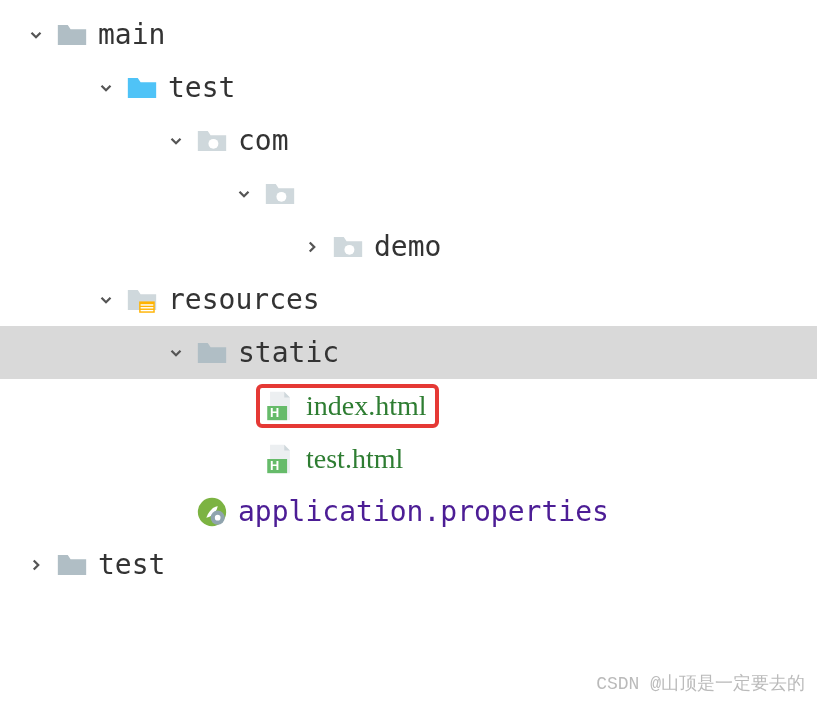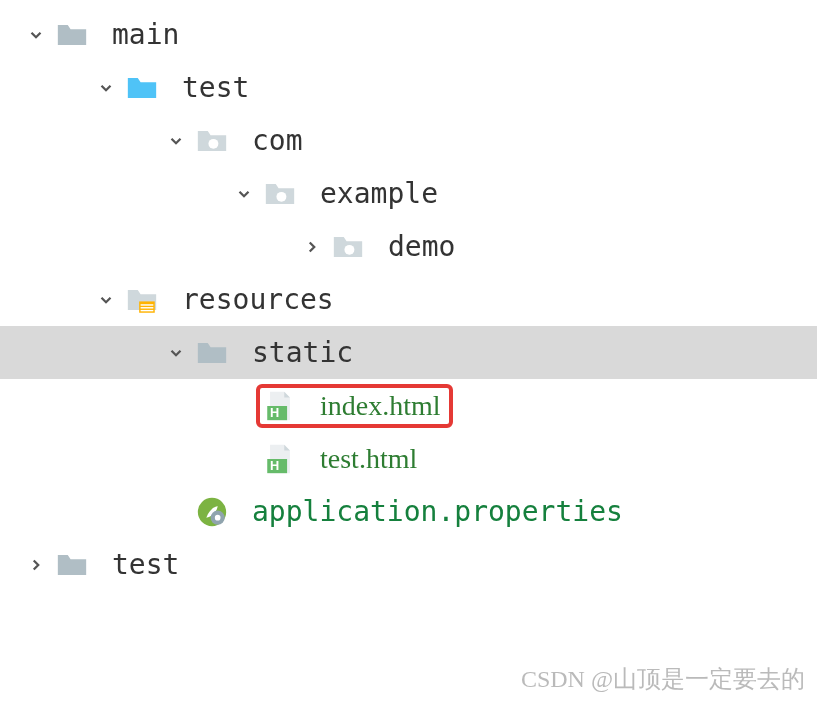--- a/index.html
+++ b/index.html
@@ -51,44 +51,43 @@
     .icon {
       width: 40px;
       display: inline-flex;
       align-items: center;
       justify-content: center;
       flex-shrink: 0;
       margin-right: 6px;
     }
     .label {
       color: #333333;
-      margin-left: 14px;
     }
     .label.orange {
-      color: #15803d;
+      color: #4c1d95;
     }
     .label.green {
       color: #2e7d32;
       font-family: Liberation Serif, serif;
     }
     .highlight-box {
       border: 4px solid #e53935;
       border-radius: 6px;
       padding: 1px 8px 1px 0;
       display: inline-flex;
       align-items: center;
       margin-left: -4px;
     }
     .watermark {
       position: absolute;
       bottom: 10px;
       right: 12px;
-      font-size: 24px;
+      font-size: 18px;
       color: rgba(130,130,130,0.55);
-      font-family: Liberation Serif, serif;
+      font-family: Liberation Mono, monospace;
       margin-left: 10px;
     }
   </style>
 </head>
 <body>
 
 <div class="tree">
 
   <div class="tree-row">
     <span class="indent" style="width:20px"></span>
@@ -142,21 +141,20 @@
       <svg viewBox="0 0 24 24">
           <path d="M6 9l6 6 6-6" fill="none" stroke="#555" stroke-width="3"></path>
         </svg>
     </span>
     <span class="icon">
       <svg viewBox="0 0 24 24" width="34" height="34">
           <path d="M2 5h7l2 3h11v11H2z" fill="#cfd8dc"></path>
           <circle cx="13" cy="14" r="3.5" fill="#fff"></circle>
         </svg>
     </span>
-    <span class="label">example</span>
   </div>
 
   <div class="tree-row">
     <span class="indent" style="width:296px"></span>
     <span class="arrow">
       <svg viewBox="0 0 24 24">
           <path d="M9 6l6 6-6 6" fill="none" stroke="#555" stroke-width="3"></path>
         </svg>
     </span>
     <span class="icon">

